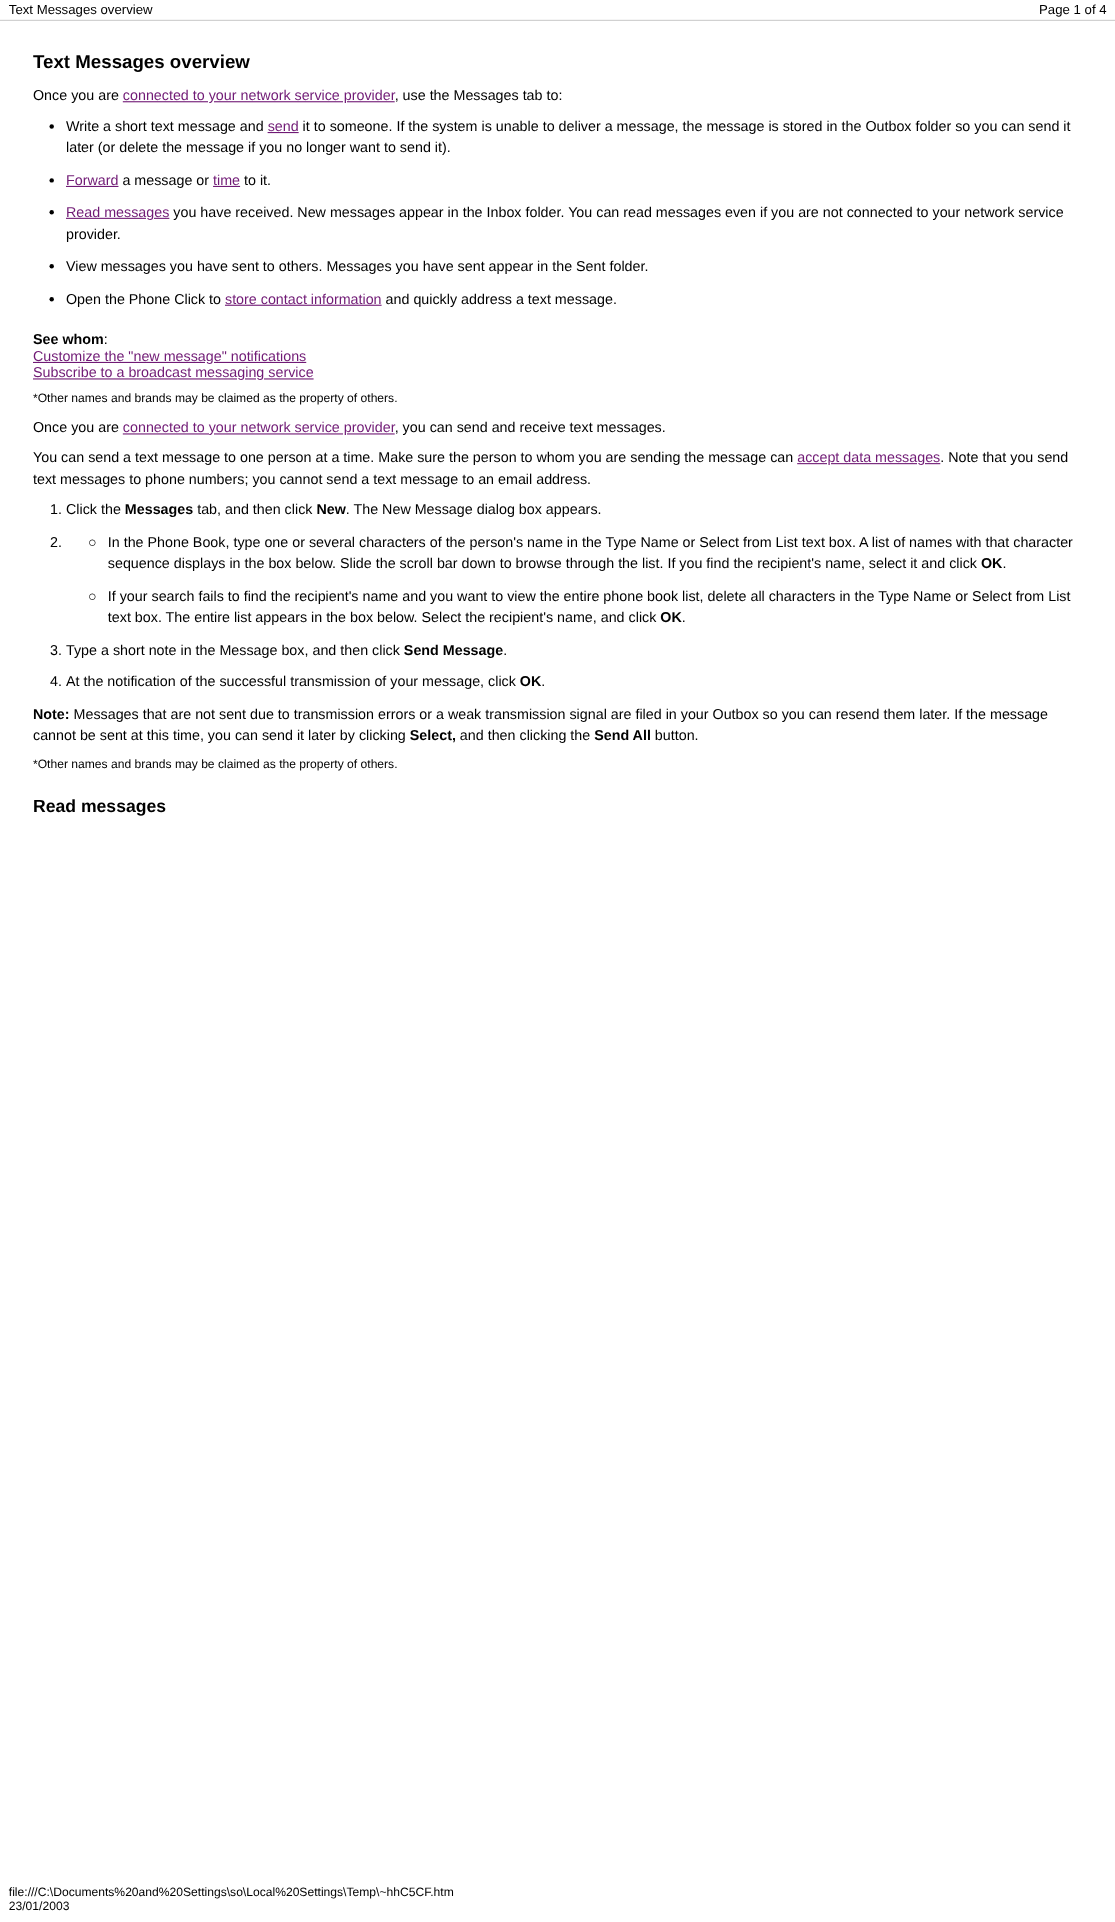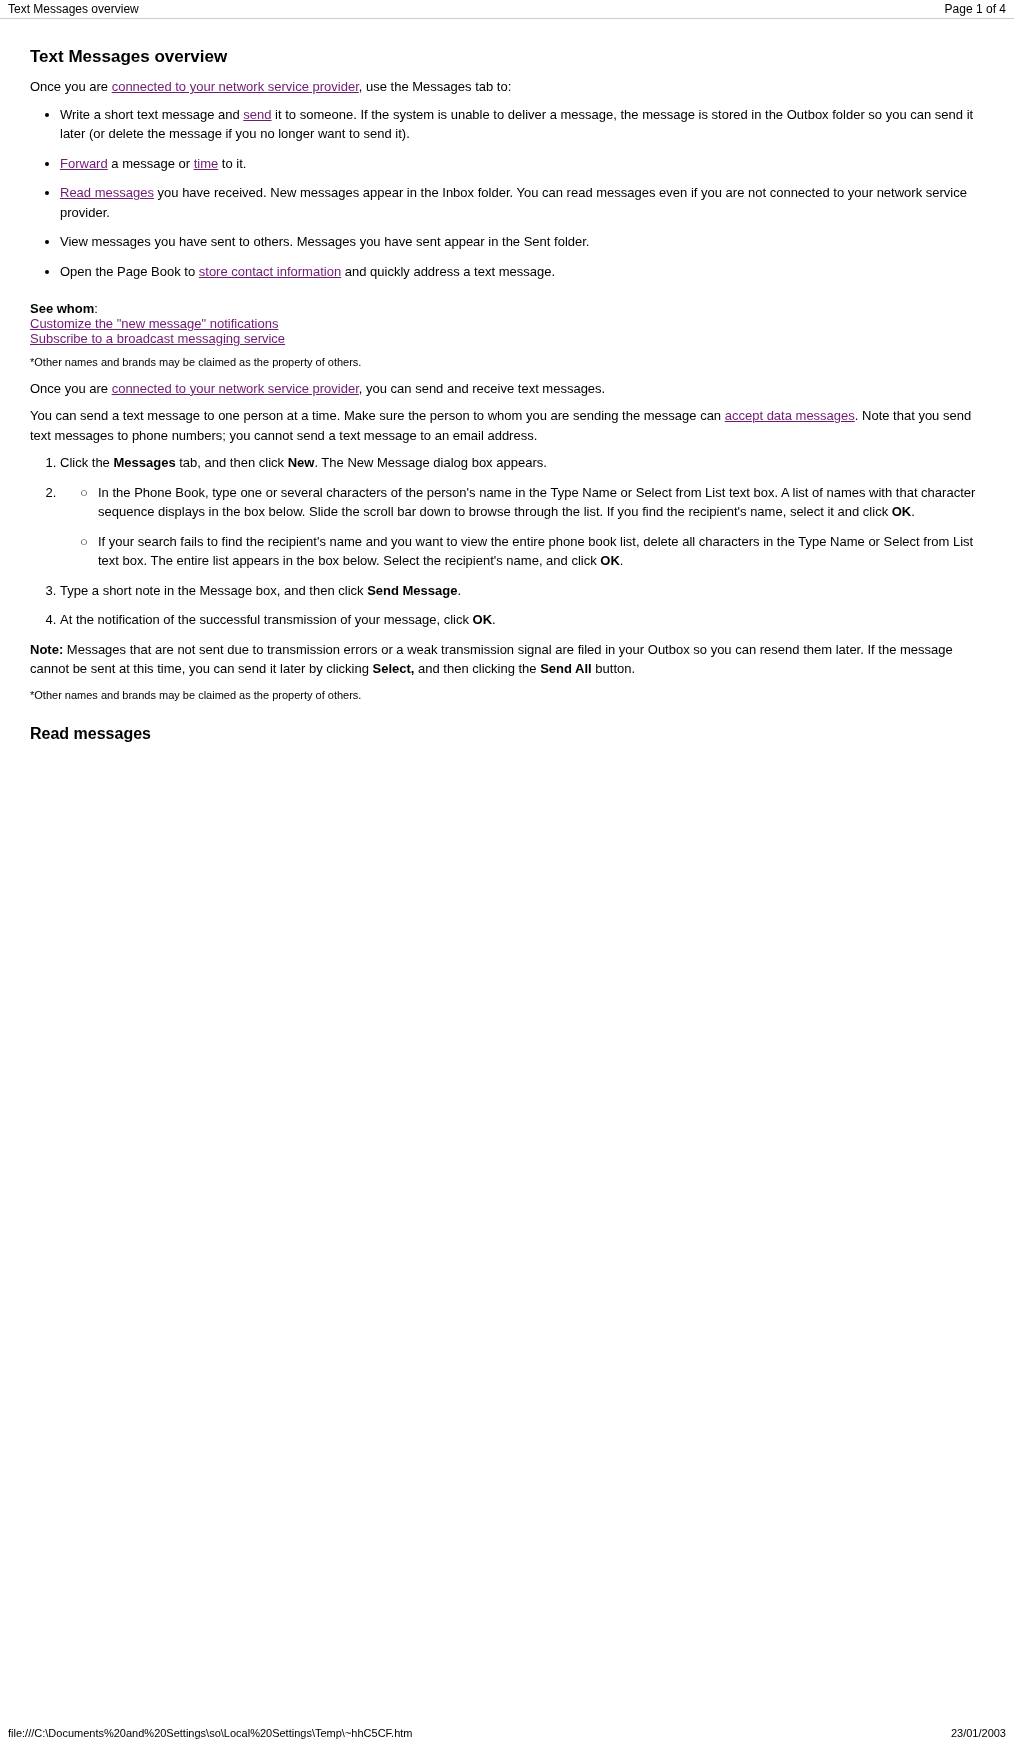--- a/index.html
+++ b/index.html
@@ -94,20 +94,21 @@
     #footer-bar {
       position: absolute;
       bottom: 8px;
       left: 0;
       right: 0;
       display: flex;
       justify-content: space-between;
       padding: 0 8px;
       font-size: 11px;
       color: #000;
+      flex-direction: column;
     }
   </style>
 </head>
 <body>
 
 <div id="header-bar">
   <span>Text Messages overview</span>
   <span>Page 1 of 4</span>
 </div>
 
@@ -126,21 +127,21 @@
     <li>
       <a href="#">Forward</a><span> a message or </span><a href="#">time</a><span> to it.</span>
     </li>
     <li>
       <a href="#">Read messages</a><span> you have received. New messages appear in the Inbox folder. You can read messages even if you are not connected to your network service provider.</span>
     </li>
     <li>
       <span>View messages you have sent to others. Messages you have sent appear in the Sent folder.</span>
     </li>
     <li>
-      <span>Open the Page Book to </span><a href="#">store contact information</a><span> and quickly address a text message.</span>
+      <span>Open the Phone Click to </span><a href="#">store contact information</a><span> and quickly address a text message.</span>
     </li>
   </ul>
 
   <div class="see-also-block">
     <span class="see-also-bold">See whom</span><span>:</span><br>
     <a href="#">Customize the "new message" notifications</a><br>
     <a href="#">Subscribe to a broadcast messaging service</a>
   </div>
 
   <p class="disclaimer">*Other names and brands may be claimed as the property of others.</p>

